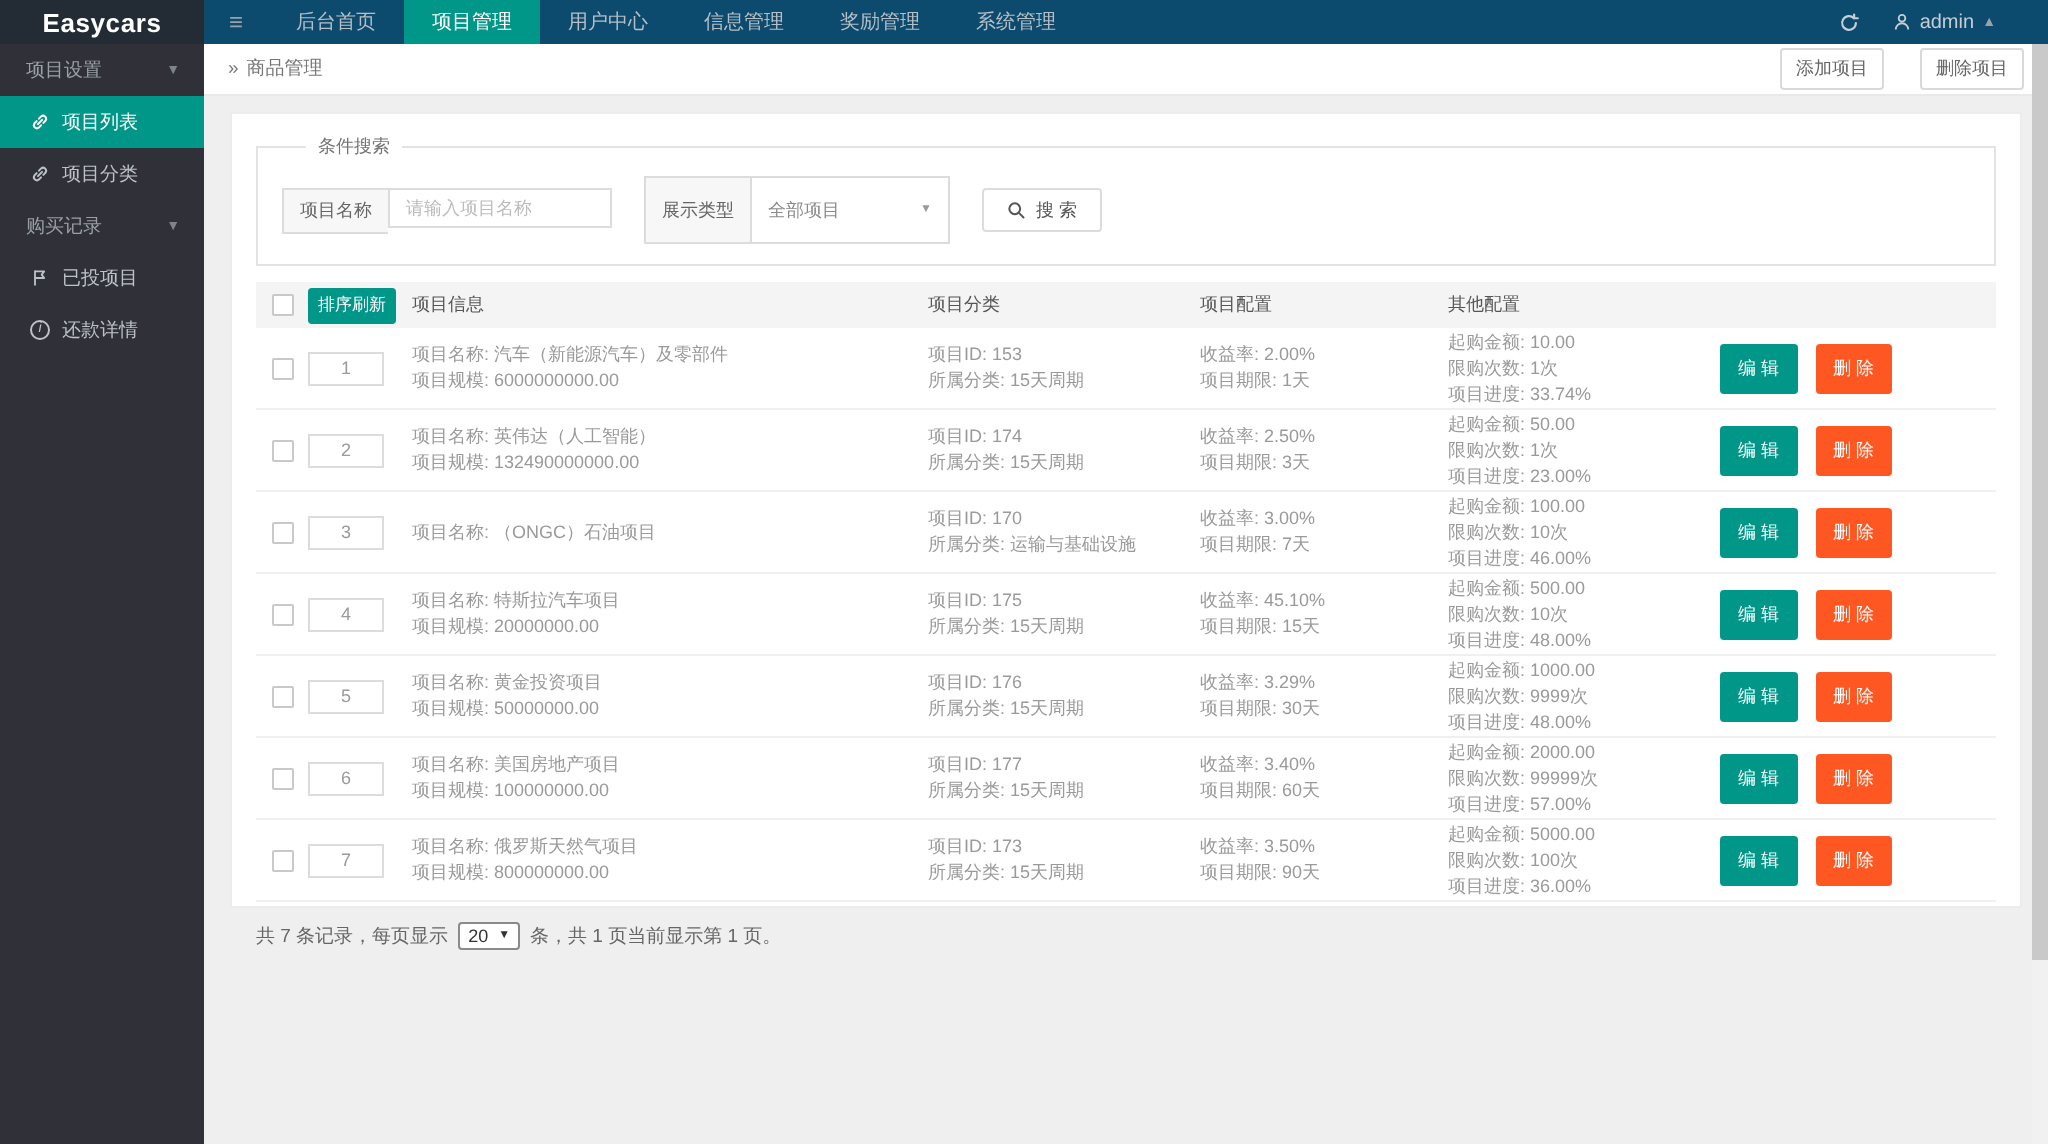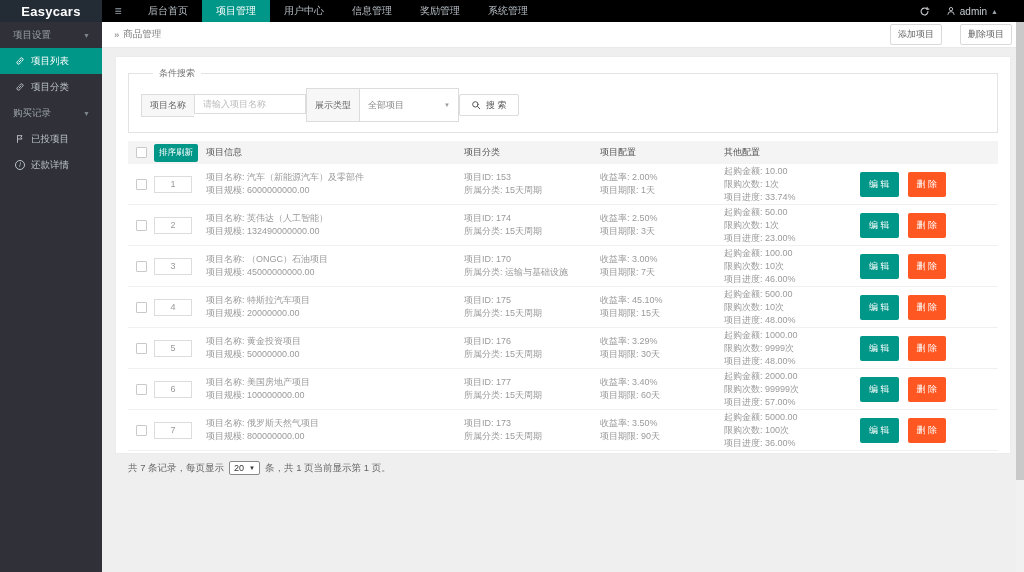--- a/index.html
+++ b/index.html
@@ -1,20 +1,20 @@
 <!DOCTYPE html>
 <html><head>
 <meta charset="utf-8">
 <style>
   * { margin:0; padding:0; box-sizing:border-box; }
   html,body { width:1024px; height:572px; overflow:hidden; }
   body { font-family:"Liberation Sans","DejaVu Sans",sans-serif; background:#2f3038; position:relative; }
 
   
-  .topbar { height:22px; background:#000000; display:flex; align-items:stretch;text-align:right; }
+  .topbar { height:22px; background:#0c4a6e; display:flex; align-items:stretch;text-align:right; }
   .logo { width:102px; background:#232c35; color:#fff; font-size:13px; font-weight:bold;
           display:flex; align-items:center; justify-content:center; letter-spacing:.3px; }
   .hamburger { width:32px; color:#97a2ab; font-size:12px; display:flex; align-items:center; justify-content:center; cursor:pointer; }
   .topnav { display:flex; align-items:stretch; }
   .topnav-item { display:flex; align-items:center; padding:3px 14px; font-size:10px; color:#b6bfc6; cursor:pointer; }
   .topnav-item.active { background:#009688; color:#fff; }
   .topbar-right { margin-left:auto; display:flex; align-items:center; gap:16px; padding-right:26px; color:#c6cdd3; }
   .icon-btn { display:flex; align-items:center; cursor:pointer; color:#c6cdd3; }
   .user-menu { display:flex; align-items:center; gap:4px; font-size:10px; cursor:pointer; }
   .caret-up { font-size:7px; color:#97a2ab; }
@@ -38,21 +38,21 @@
   .bc-actions { margin-left:auto; display:flex; gap:6px; }
   .btn-light { font-size:9px; color:#666; background:#fff; border:1px solid #d9d9d9;
                border-radius:2px; padding:3px 7px; cursor:pointer; font-family:inherit;margin-left:12px; }
 
   .content { flex:1; padding:8px 13px 0 13px; }
   .card { background:#fff; border:1px solid #ececec; padding:10px 12px; height:398px; }
 
   
   fieldset.filter { border:1px solid #e3e3e3; padding:8px 12px 10px 12px; }
   fieldset.filter legend { font-size:9px; color:#737373; padding:0 6px; margin-left:12px; }
-  .filter-row { display:flex; align-items:center; }
+  .filter-row { display:flex; align-items:center; gap:16px; }
   .input-group { display:flex; align-items:stretch; }
   .addon { background:#f7f7f7; border:1px solid #dcdcdc; border-right:none; font-size:9px;
            color:#666; padding:4px 8px; display:flex; align-items:center; }
   .text-input { border:1px solid #dcdcdc; font-size:9px; padding:0 8px; width:112px; height:20px;
                 color:#555; outline:none; font-family:inherit; }
   .text-input::placeholder { color:#bcbcbc; }
   .select-box { border:1px solid #dcdcdc; font-size:9px; color:#8a8a8a; padding:16px 8px; width:100px;
                 height:20px; display:flex; align-items:center; justify-content:space-between; cursor:pointer; background:#fff; }
   .select-caret { font-size:6px; color:#9a9a9a; }
   .search-btn { display:flex; align-items:center; gap:5px; border:1px solid #dcdcdc; background:#fff;
@@ -271,21 +271,20 @@
     </div>
   </div>
 
   <div class="row">
     <div class="col col-check">
                   <span class="checkbox"></span>
                 </div>
     <div class="col col-sort"><input class="sort-input" type="text" value="3" style=""></div>
     <div class="col col-info">
       <div class="line">项目名称: （ONGC）石油项目</div>
-      <div class="line">项目规模: 45000000000.00</div>
     </div>
     <div class="col col-cat">
       <div class="line">项目ID: 170</div>
       <div class="line">所属分类: 运输与基础设施</div>
     </div>
     <div class="col col-cfg">
       <div class="line">收益率: 3.00%</div>
       <div class="line">项目期限: 7天</div>
     </div>
     <div class="col col-other">

